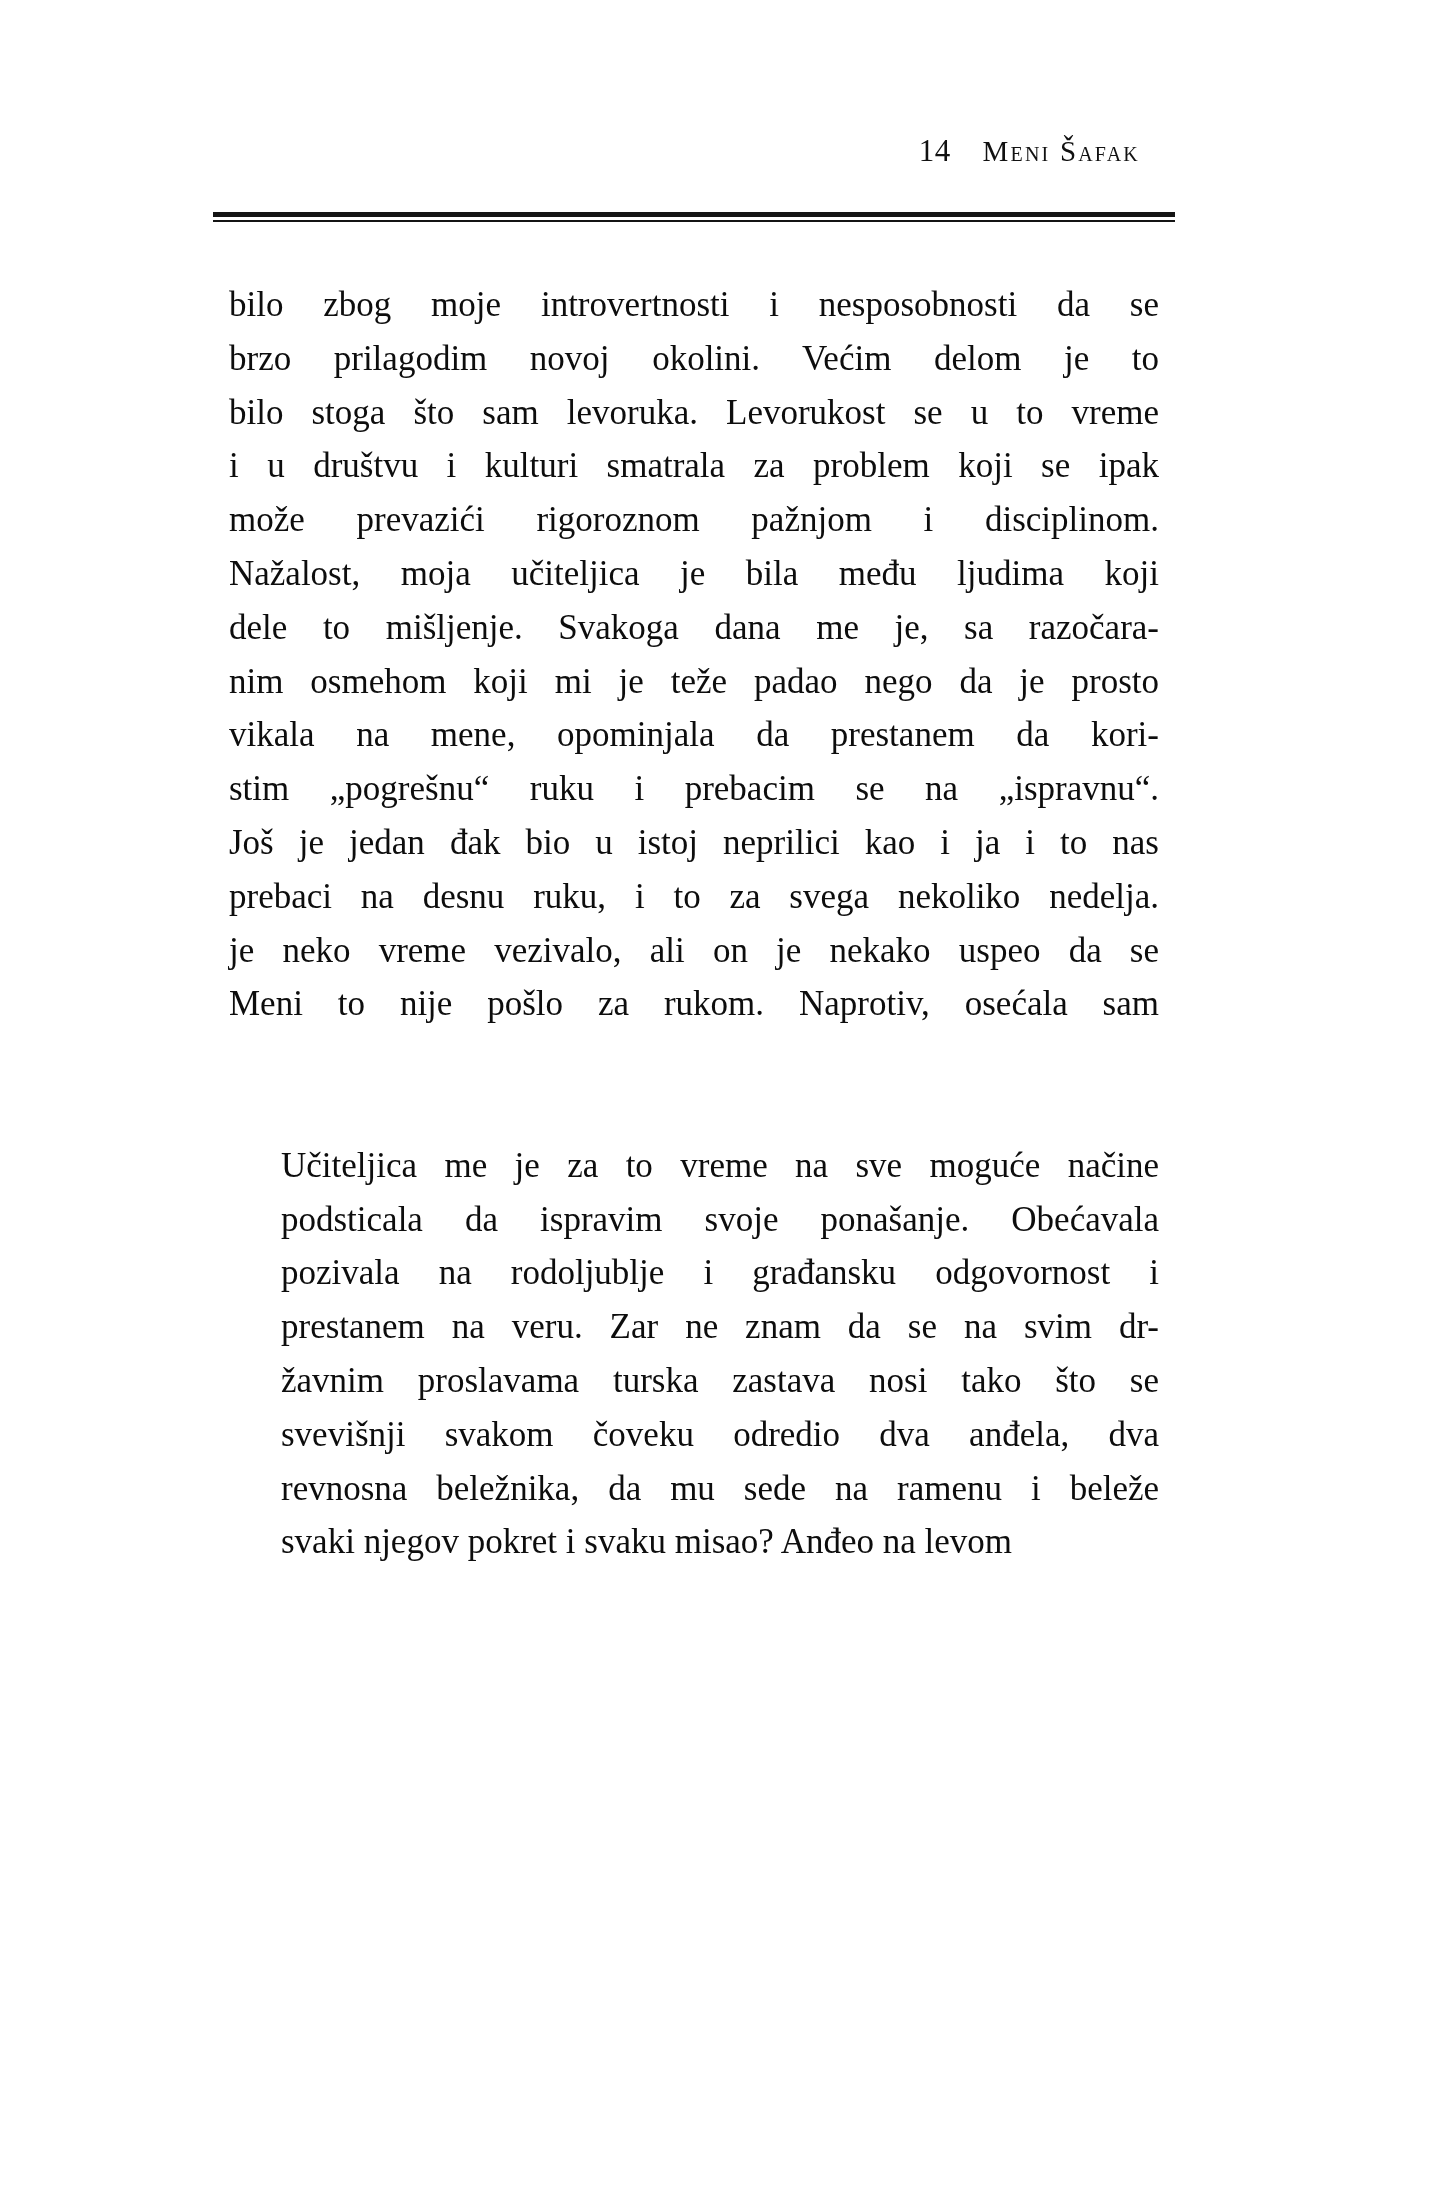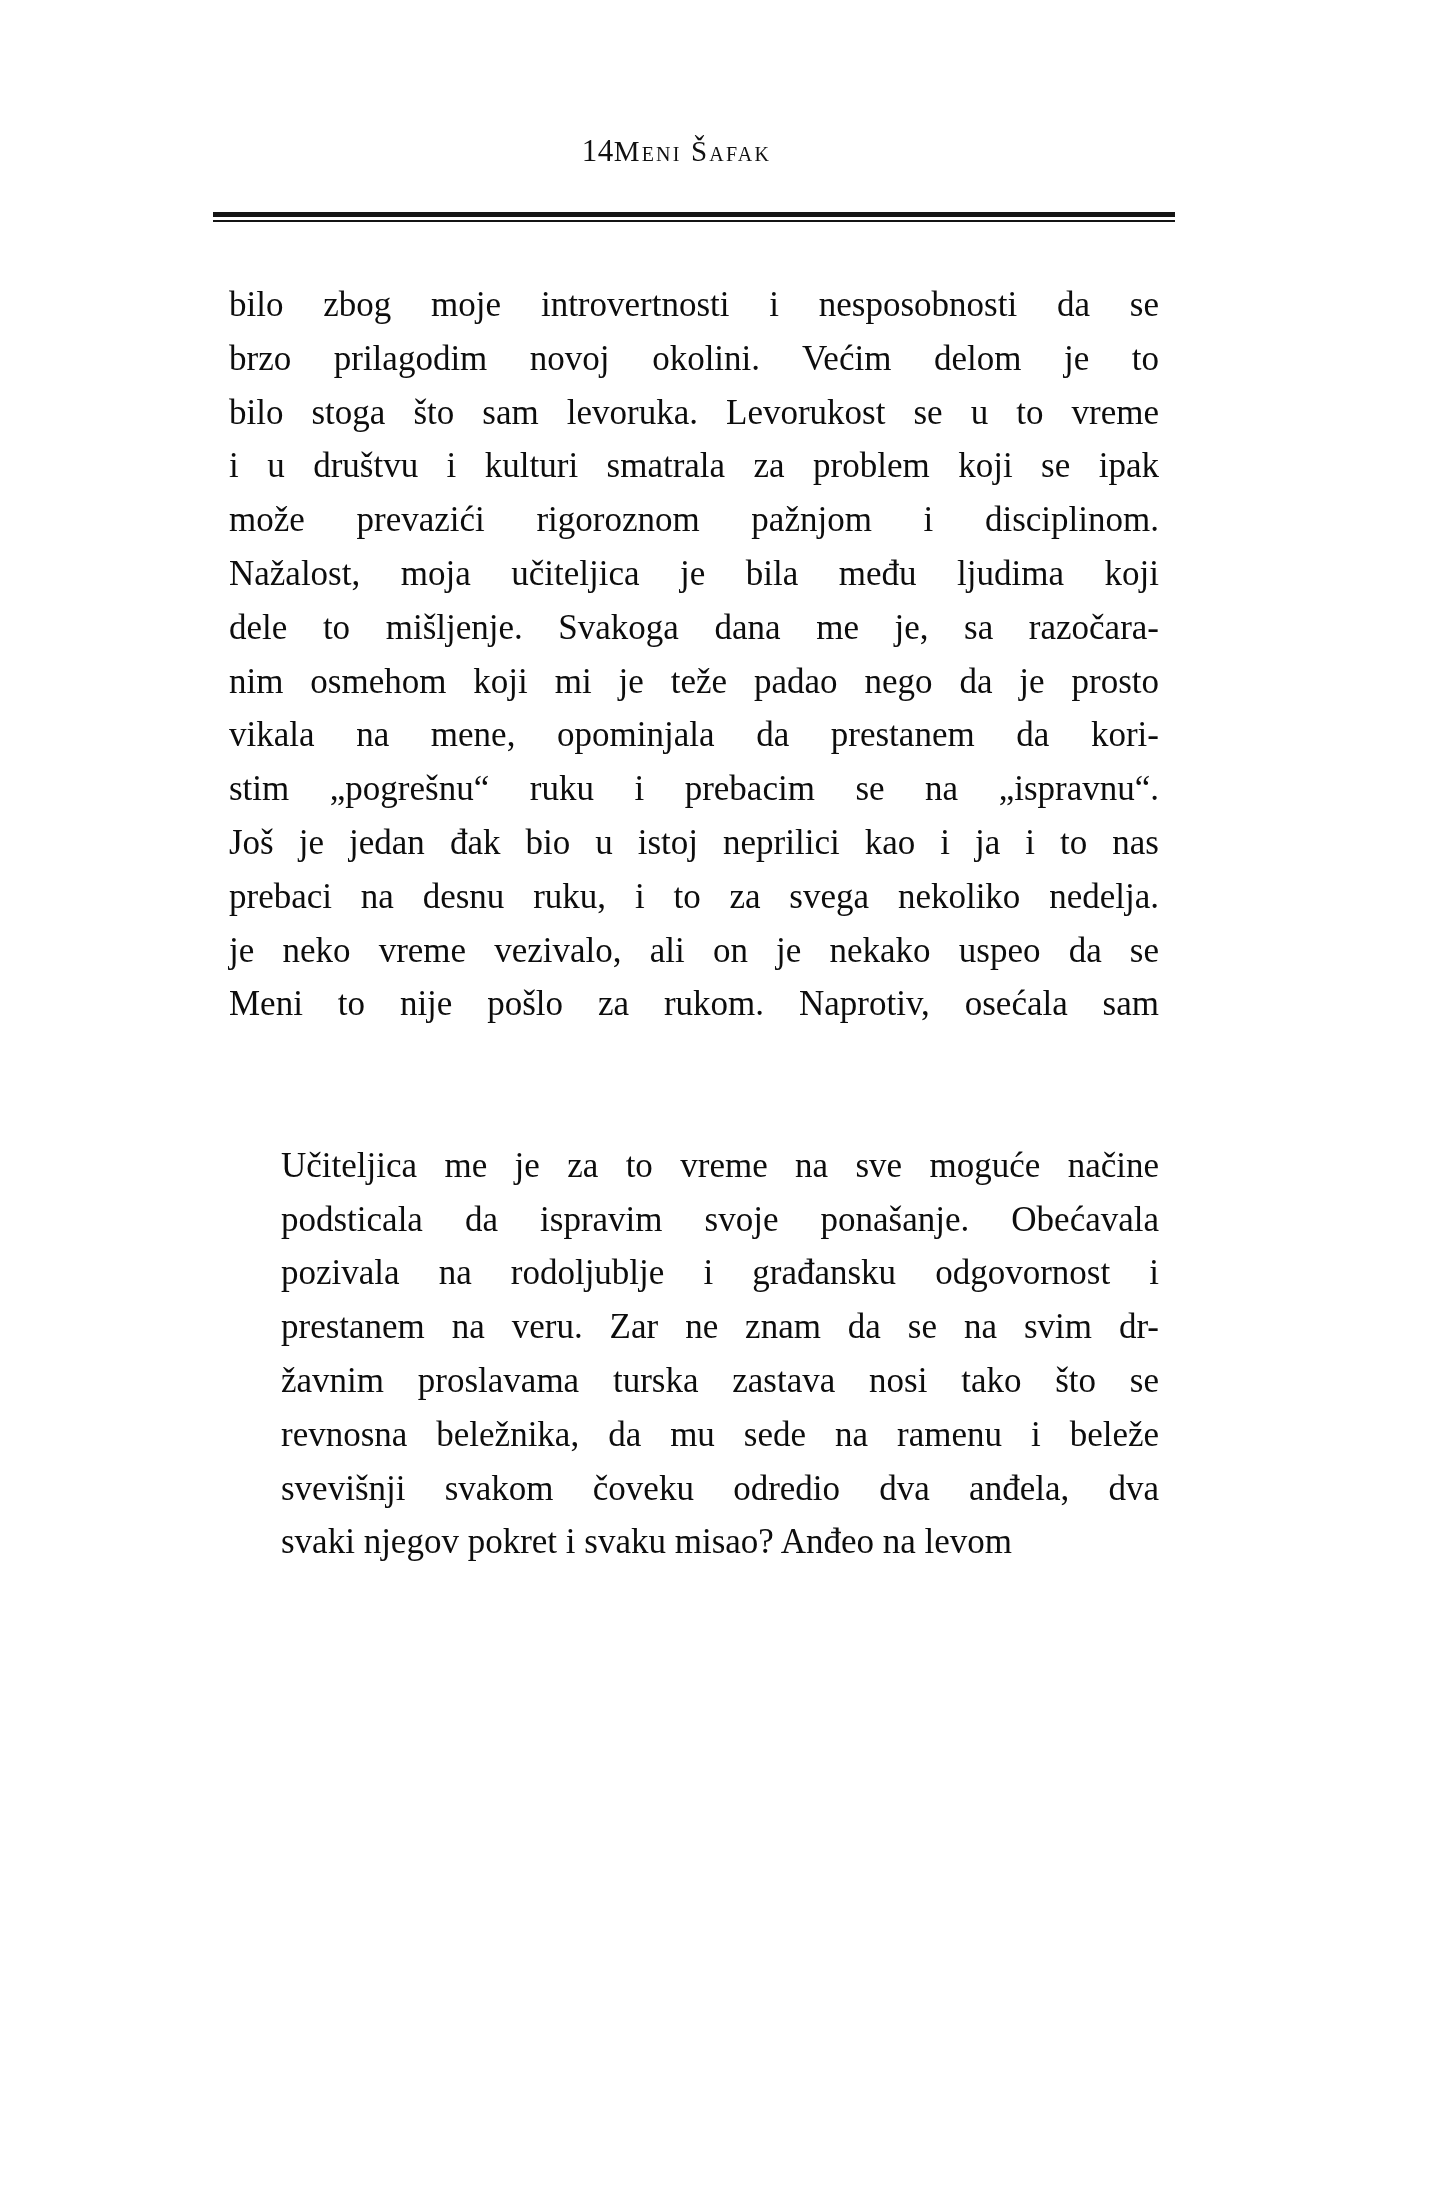--- a/index.html
+++ b/index.html
@@ -32,21 +32,22 @@
     width: 962px;
   }
 
   
   .running-head {
     position: relative;
     height: 70px;
     margin-top: 135px;
     display: flex;
     align-items: baseline;
-    justify-content: center;
+    justify-content: flex-end;
+    gap: 32px;
   }
 
   .folio {
     font-family: "Liberation Serif", "DejaVu Serif", serif;
     font-size: 31px;
     line-height: 1;
     letter-spacing: 0.4px;
     color: #111111;
   }
 
@@ -161,19 +162,19 @@
         <span class="ln">prebaci na desnu ruku, i to za svega nekoliko nedelja.</span>
         <span class="ln">je neko vreme vezivalo, ali on je nekako uspeo da se</span>
         <span class="ln">Meni to nije pošlo za rukom. Naprotiv, osećala sam</span>
       </p>
       <p class="para indent">
         <span class="ln indent">Učiteljica me je za to vreme na sve moguće načine</span>
         <span class="ln">podsticala da ispravim svoje ponašanje. Obećavala</span>
         <span class="ln">pozivala na rodoljublje i građansku odgovornost i</span>
         <span class="ln">prestanem na veru. Zar ne znam da se na svim dr-</span>
         <span class="ln">žavnim proslavama turska zastava nosi tako što se</span>
+        <span class="ln">svevišnji svakom čoveku odredio dva anđela, dva</span>
         <span class="ln">revnosna beležnika, da mu sede na ramenu i beleže</span>
-        <span class="ln">svevišnji svakom čoveku odredio dva anđela, dva</span>
         <span class="ln last">svaki njegov pokret i svaku misao? Anđeo na levom</span>
       </p>
     </div>
 
 </div>
 
 </body></html>

